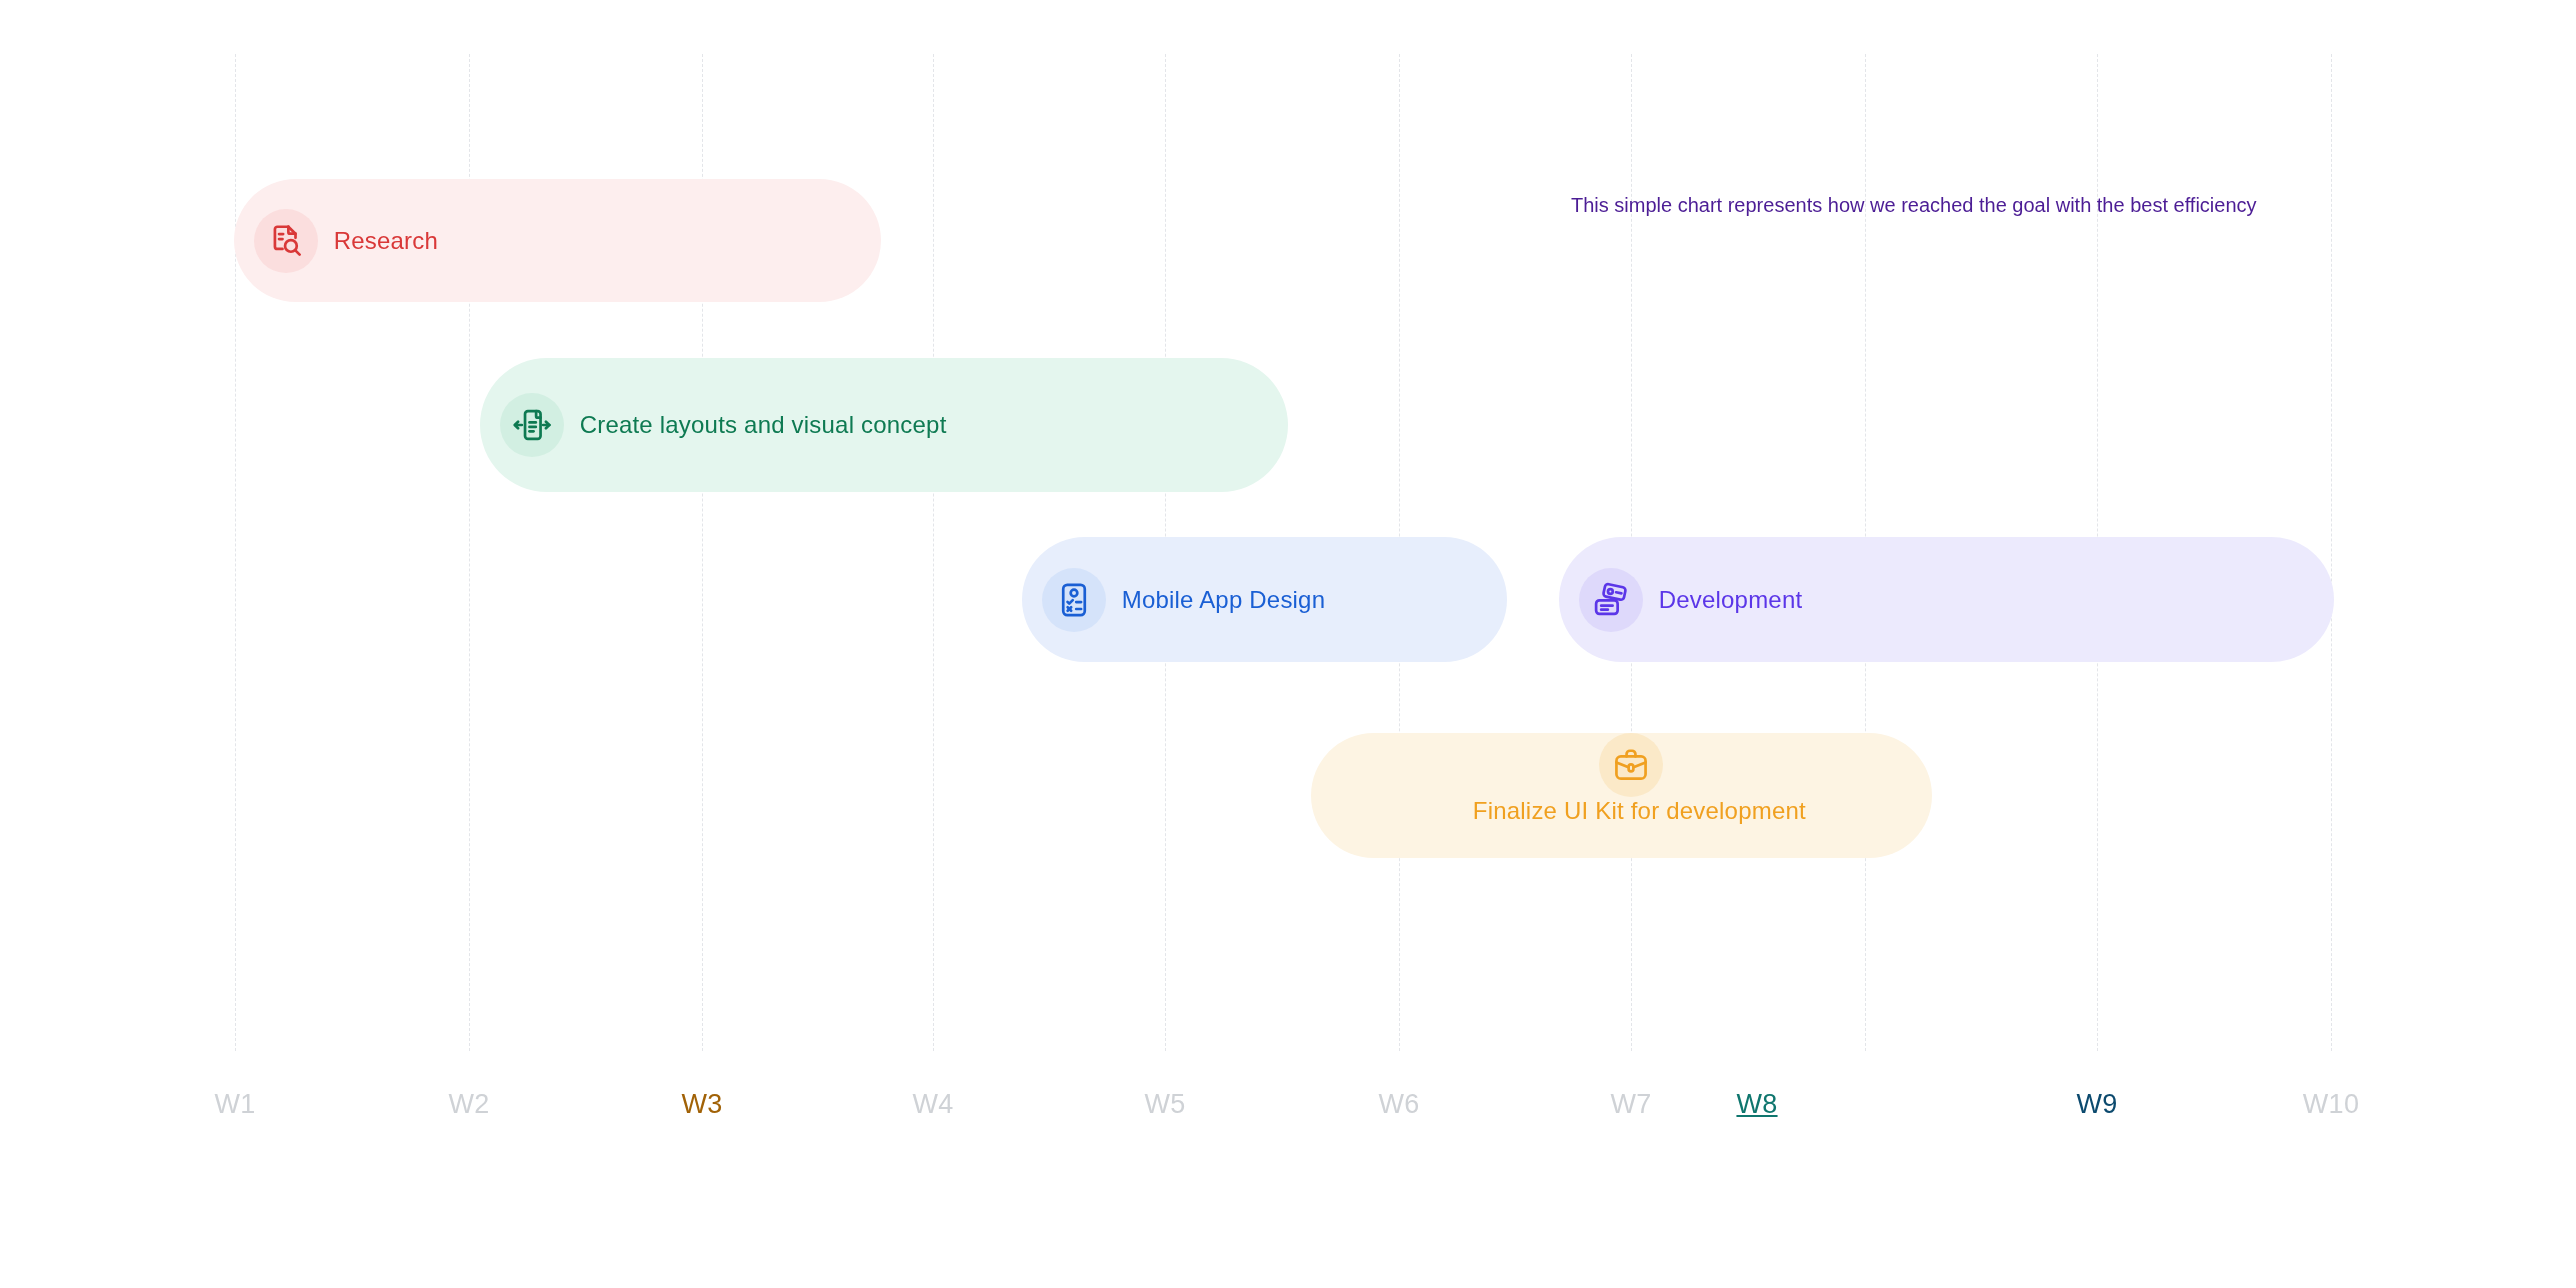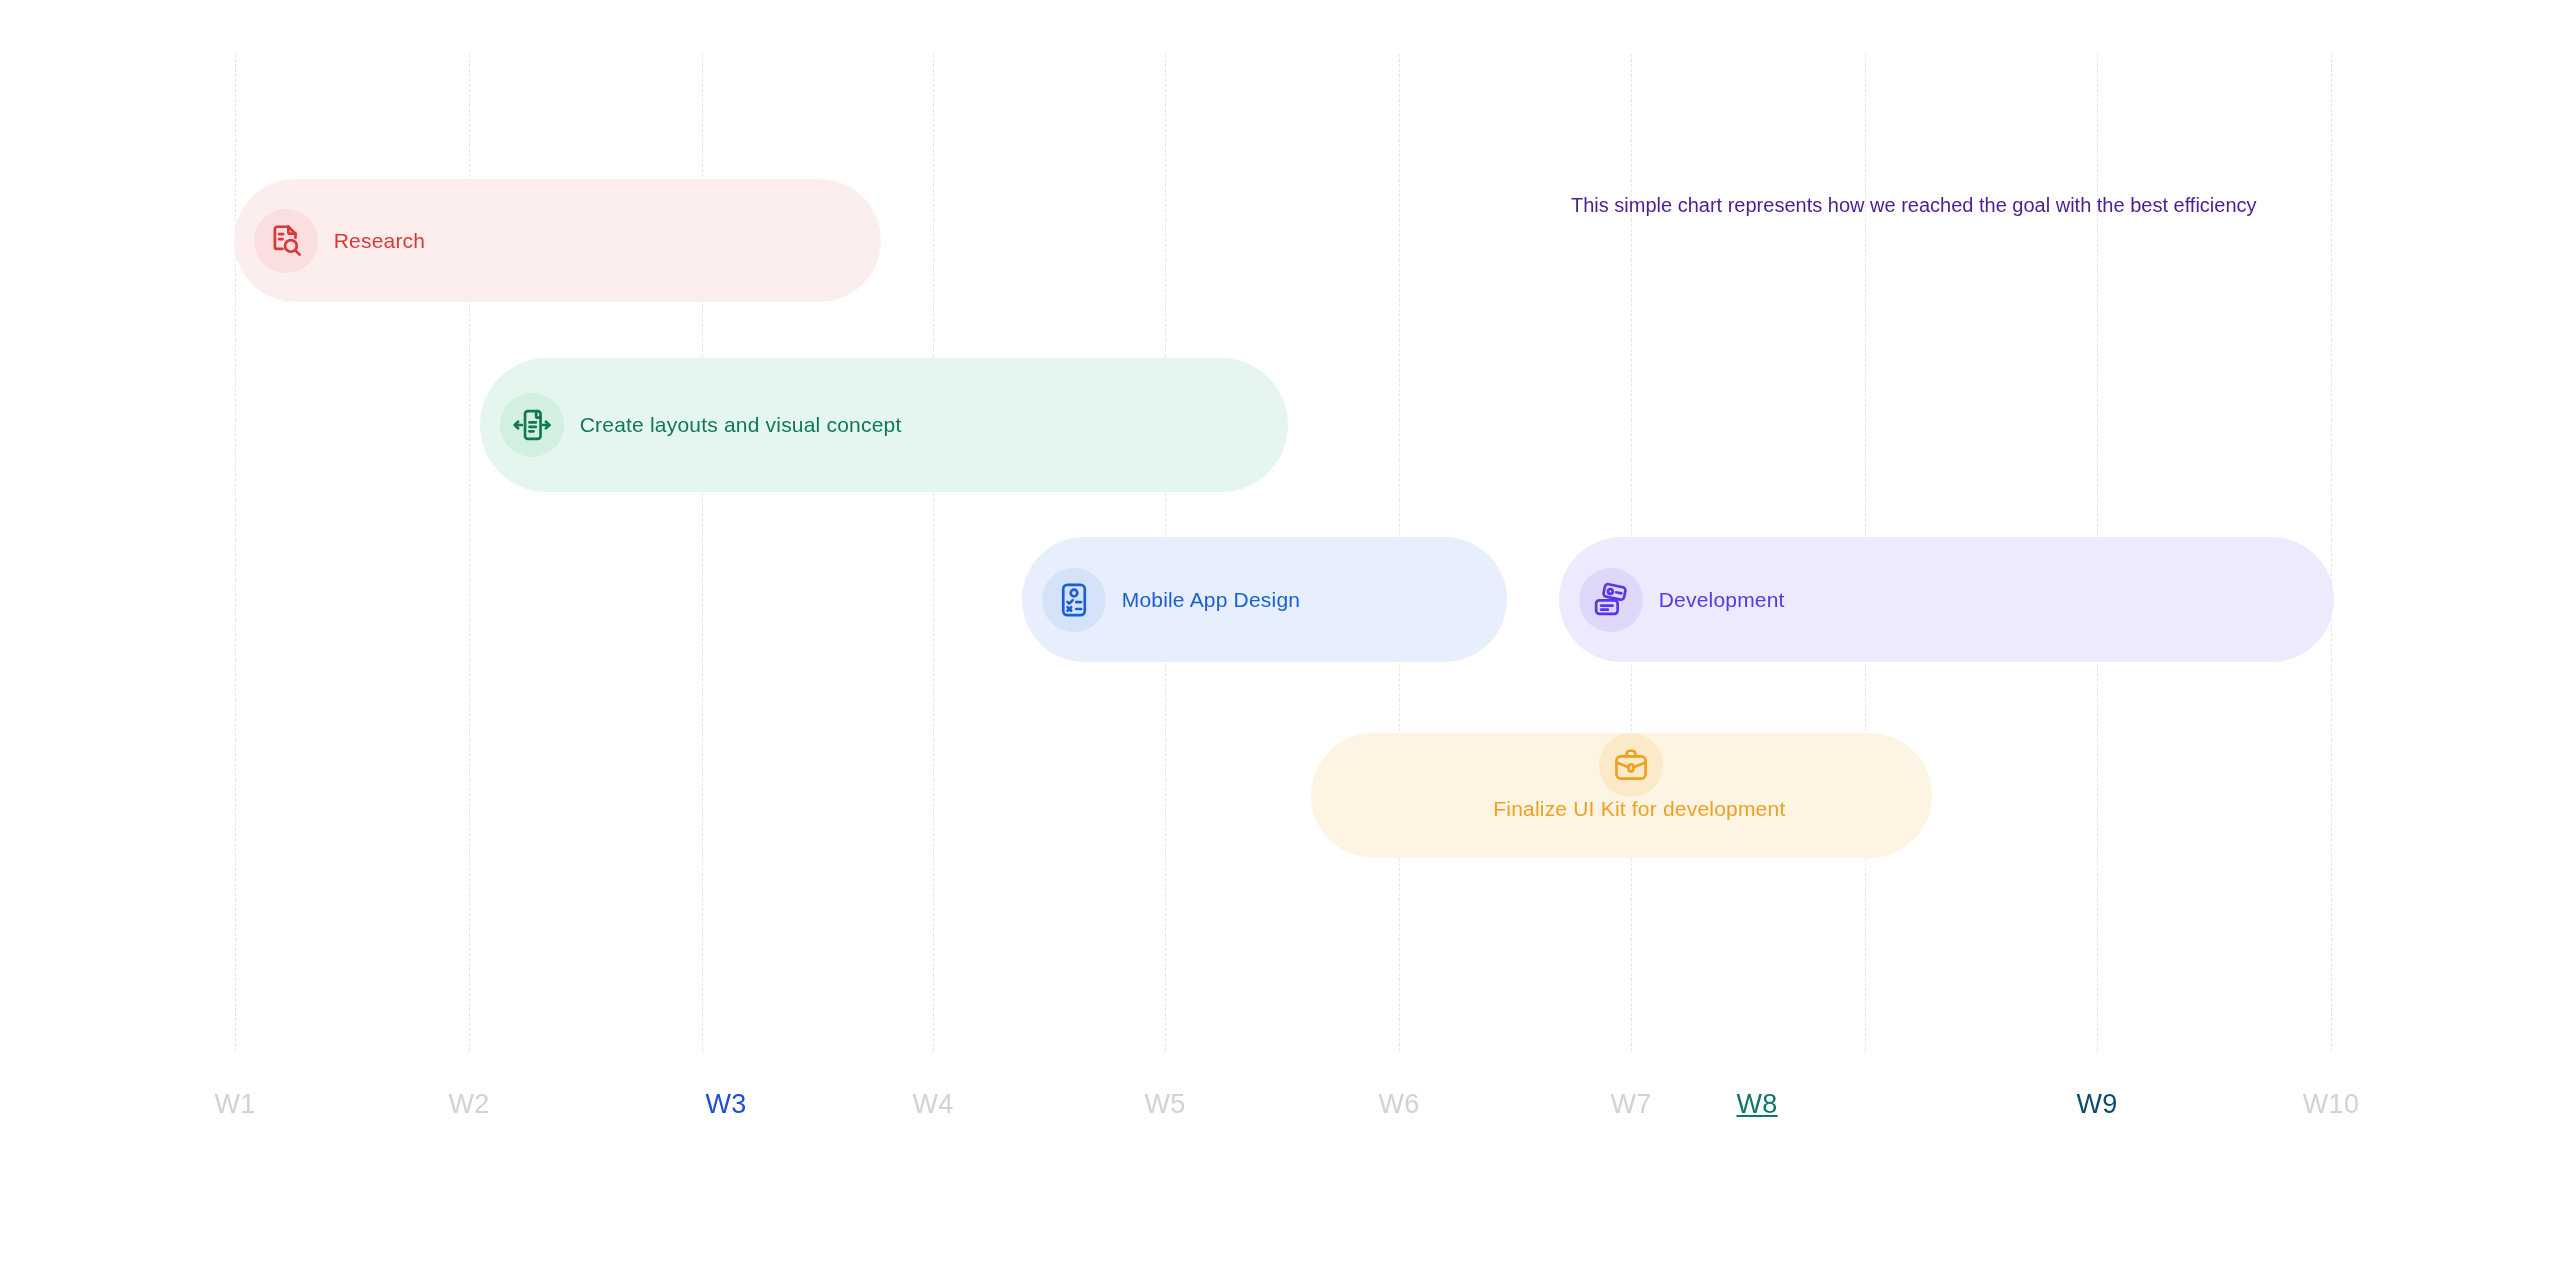--- a/index.html
+++ b/index.html
@@ -79,21 +79,21 @@
     align-items: center;
     justify-content: center;
   }
   .task-icon-circle svg {
     width: 38px;
     height: 38px;
     display: block;
   }
   .task-label {
     margin-left: 16px;
-    font-size: 21px;
+    font-size: 24px;
     font-weight: 400;
     letter-spacing: 0.2px;
     white-space: nowrap;
   }
 
   
   #annotation {
     position: absolute;
     left: 1571px;
     top: 190px;
@@ -190,21 +190,21 @@
             <rect x="10.5" y="11.6" width="3" height="4.4" rx="1.5"></rect>
           </svg>
         </span>
         <span class="task-label" style="color: rgb(240, 160, 32);">Finalize UI Kit for development</span>
       </div>
     </div>
 
   <div id="axis-labels">
       <div class="axis-tick" style="left: 235px; color: rgb(207, 210, 214);">W1</div>
       <div class="axis-tick" style="left: 469px; color: rgb(207, 210, 214);">W2</div>
-      <div class="axis-tick" style="left: 726px; color: #1d4ed8;">W3</div>
+      <div class="axis-tick" style="left: 702px; color: #a16207;">W3</div>
       <div class="axis-tick" style="left: 933px; color: rgb(207, 210, 214);">W4</div>
       <div class="axis-tick" style="left: 1165px; color: rgb(207, 210, 214);">W5</div>
       <div class="axis-tick" style="left: 1399px; color: rgb(207, 210, 214);">W6</div>
       <div class="axis-tick" style="left: 1631px; color: rgb(207, 210, 214);">W7</div>
       <div class="axis-tick" style="left: 1757px; color: #0f766e; text-decoration: underline;">W8</div>
       <div class="axis-tick" style="left: 2097px; color: #0c4a6e;">W9</div>
       <div class="axis-tick" style="left: 2331px; color: rgb(207, 210, 214);">W10</div>
     </div>
 
   <div id="annotation">This simple chart represents how we reached the goal with the best efficiency</div>

